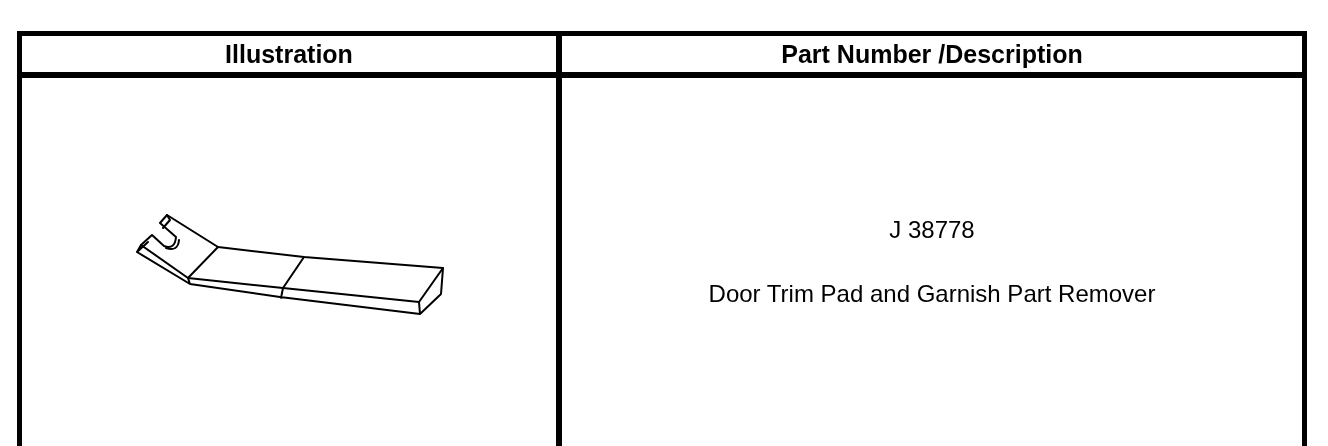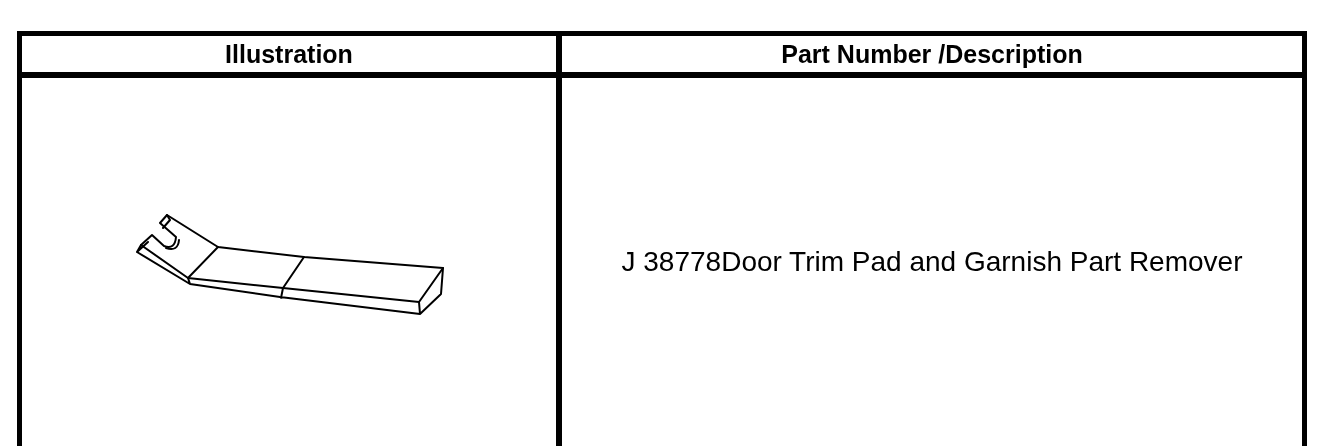--- a/index.html
+++ b/index.html
@@ -34,25 +34,25 @@
     justify-content: center;
     font-weight: bold;
     font-size: 25px;
     letter-spacing: 0px;
     white-space: nowrap;
   }
   .illu-cell { position: relative; }
   .illu-cell svg { position: absolute; left: 0; top: 0; }
   .desc-cell {
     display: flex;
-    flex-direction: row;
+    flex-direction: column;
     align-items: center;
     justify-content: center;
     row-gap: 36px;
-    font-size: 28px;
+    font-size: 24px;
     line-height: 28px;
     text-align: center;
     white-space: nowrap;
   }
   .stroke-line {
     fill: none;
     stroke: #000000;
     stroke-width: 2;
     stroke-linejoin: round;
     stroke-linecap: round;

